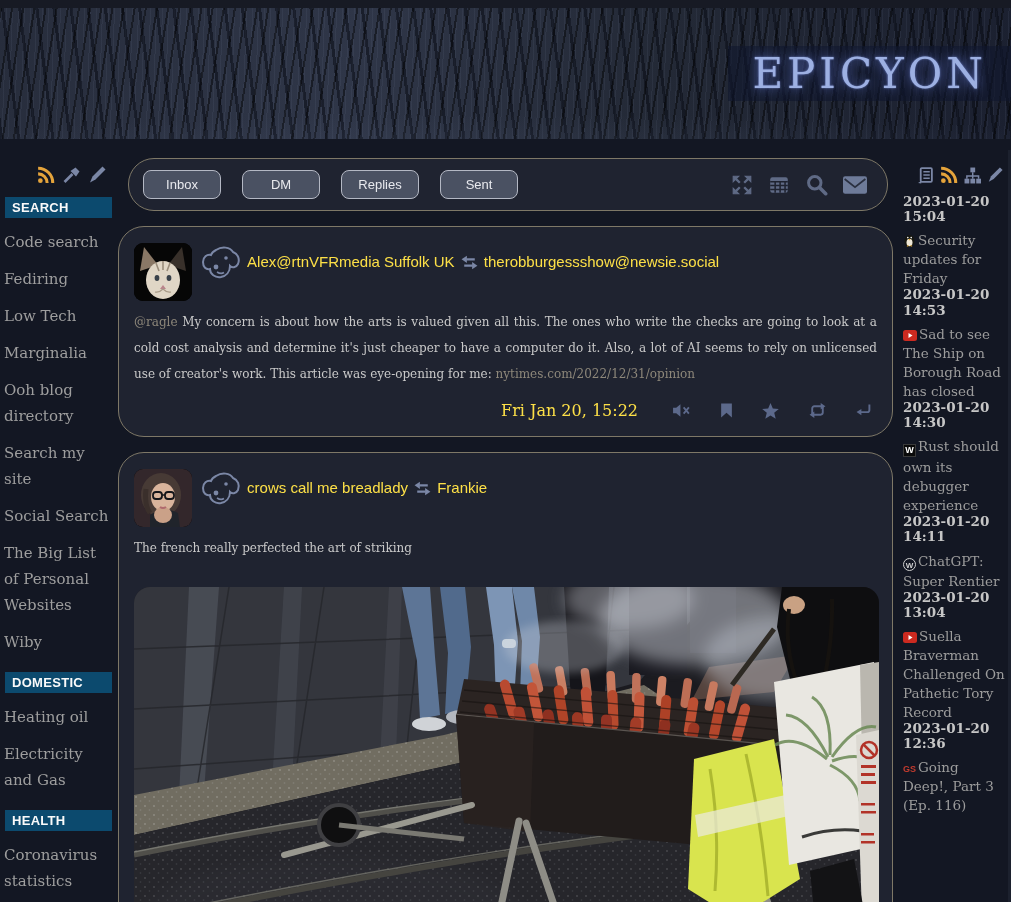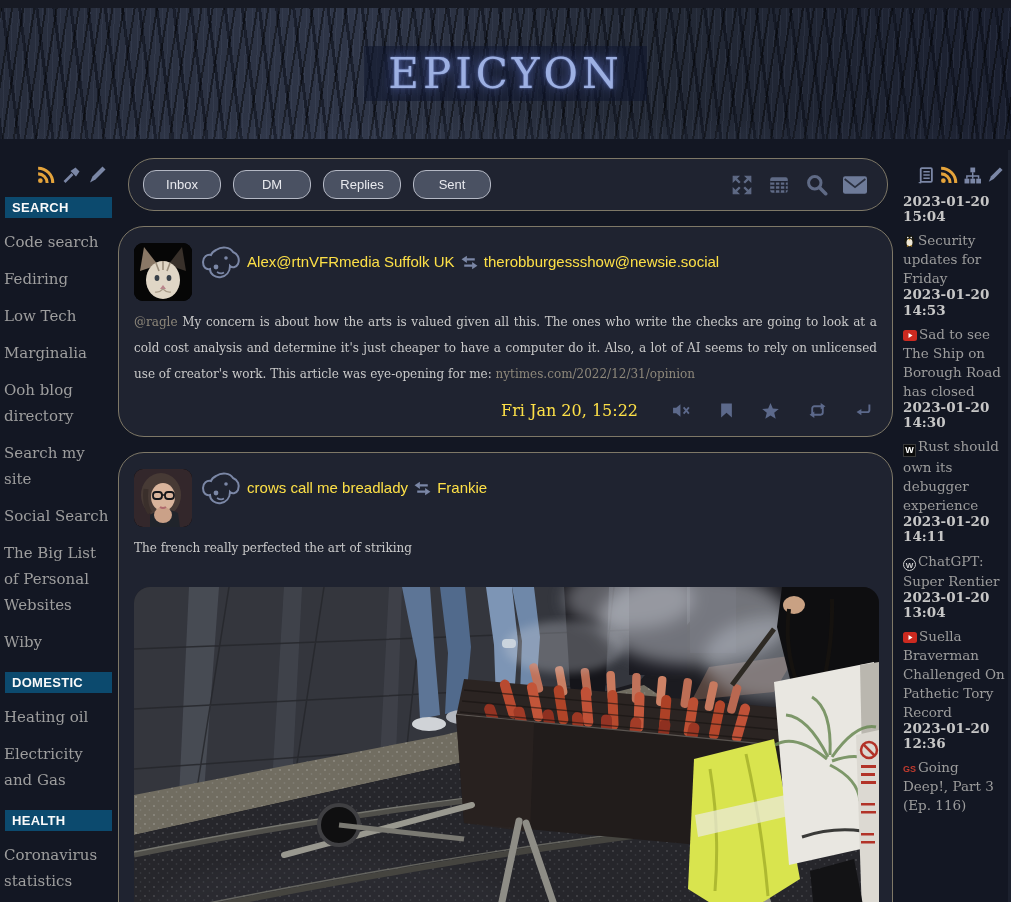--- a/index.html
+++ b/index.html
@@ -8,21 +8,21 @@
 
   
   .top-strip { position:absolute; top:0; left:0; width:1011px; height:8px; background:#171a24; }
   .banner { position:absolute; top:8px; left:0; width:1011px; height:131px; cursor:pointer;
     background:
       radial-gradient(ellipse 140% 90% at 50% 135%, rgba(82,94,122,0.30), transparent 60%),
       repeating-linear-gradient(99deg, rgba(0,0,0,0.45) 0 2px, transparent 2px 11px),
       repeating-linear-gradient(83deg, rgba(8,11,20,0.55) 0 3px, transparent 3px 17px),
       repeating-linear-gradient(92deg, rgba(120,132,160,0.10) 0 1px, transparent 1px 6px),
       linear-gradient(100deg, #272d3c 0%, #2f3648 35%, #232936 65%, #1b2030 100%);
-    display:flex; align-items:center; justify-content:center;
+    display:flex; align-items:center; justify-content:flex-end;
   }
   .banner-title {
     font-family:"DejaVu Serif",serif; font-size:42px; letter-spacing:4px; color:#9db0e2;
     background:rgba(16,22,44,0.58); padding:3px 24px;
     text-shadow:0 0 12px rgba(100,120,210,0.9), 0 0 2px rgba(140,160,230,0.8);
   }
 
   
   .left-col  { position:absolute; left:0;    top:163px; width:117px; }
   .main-col  { position:absolute; left:117px;top:150px; width:786px; }
@@ -32,23 +32,23 @@
   .icon-row svg { display:block; cursor:pointer; }
 
   .side-header { margin:10px 5px 9px 5px; background:#0c4a6e; color:#fafafa;
     font:bold 13px "Liberation Sans",sans-serif; padding:3px 7px; letter-spacing:0.3px; }
   .side-header.gap { margin-top:17px; }
   .side-link { font-size:15px; color:#9e9e9e; line-height:26px; margin:11px 0; padding:0 4px; cursor:pointer; }
 
   
   .tabs-card { margin:8px 15px 0 11px; height:53px; border:1px solid #7e7867; border-radius:26px;
     background:#1f2330; display:flex; align-items:center; padding:0 20px 0 14px; }
-  .tab { background:#4a5162; border:1px solid #b4b8c4; border-radius:13px; color:#e8e9ee;
+  .tab { background:#4a5162; border:1px solid #b4b8c4; border-radius:8px; color:#e8e9ee;
     font:13px "Liberation Sans",sans-serif; padding:6px 0; min-width:78px; text-align:center;
-    margin-right:12px; cursor:pointer; }
+    margin-right:21px; cursor:pointer; }
   .tc-icons { margin-left:auto; display:flex; align-items:center; gap:15px; }
   .tc-icons svg { display:block; cursor:pointer; }
 
   
   .post-card { margin:15px 10px 0 1px; border:1px solid #7e7867; border-radius:26px;
     background:#1f2330; padding:16px 15px; }
   .post-card.tall { height:480px; }
   .avatar { float:left; width:58px; height:58px; border-radius:9px; margin:0 10px 4px 0;
     overflow:hidden; cursor:pointer; background:#000; }
   .avatar svg { display:block; }

